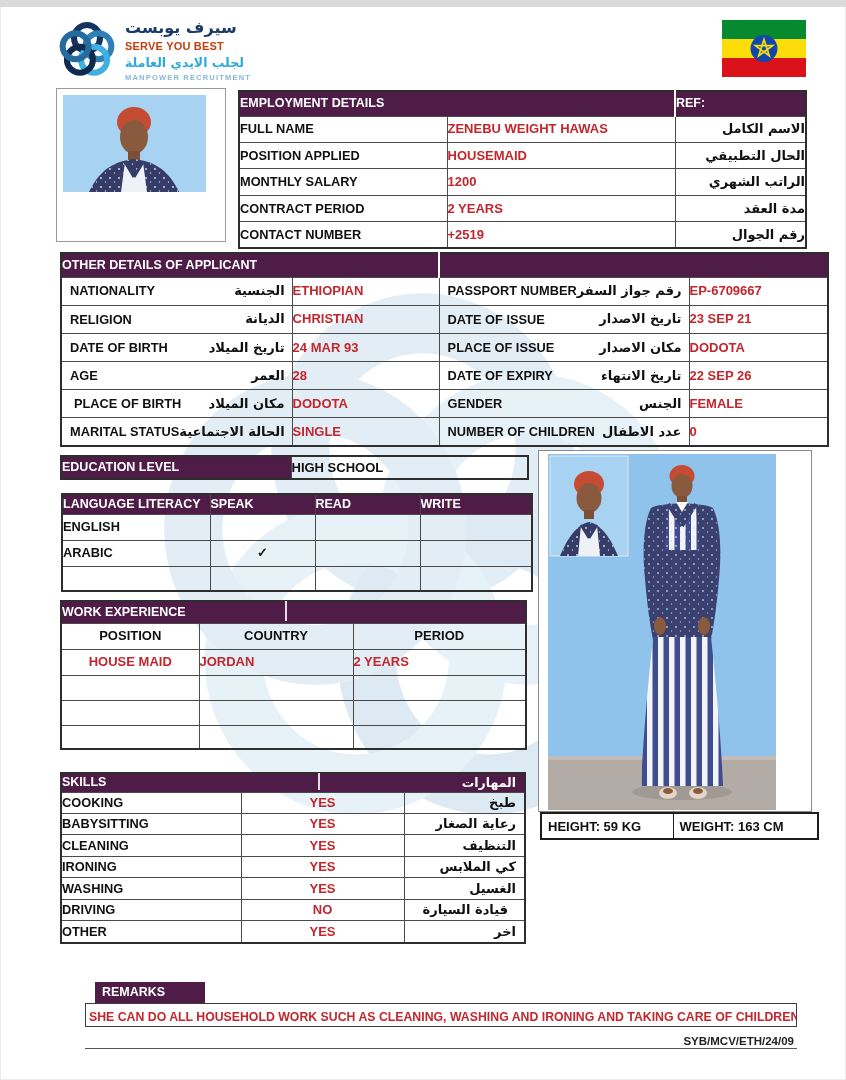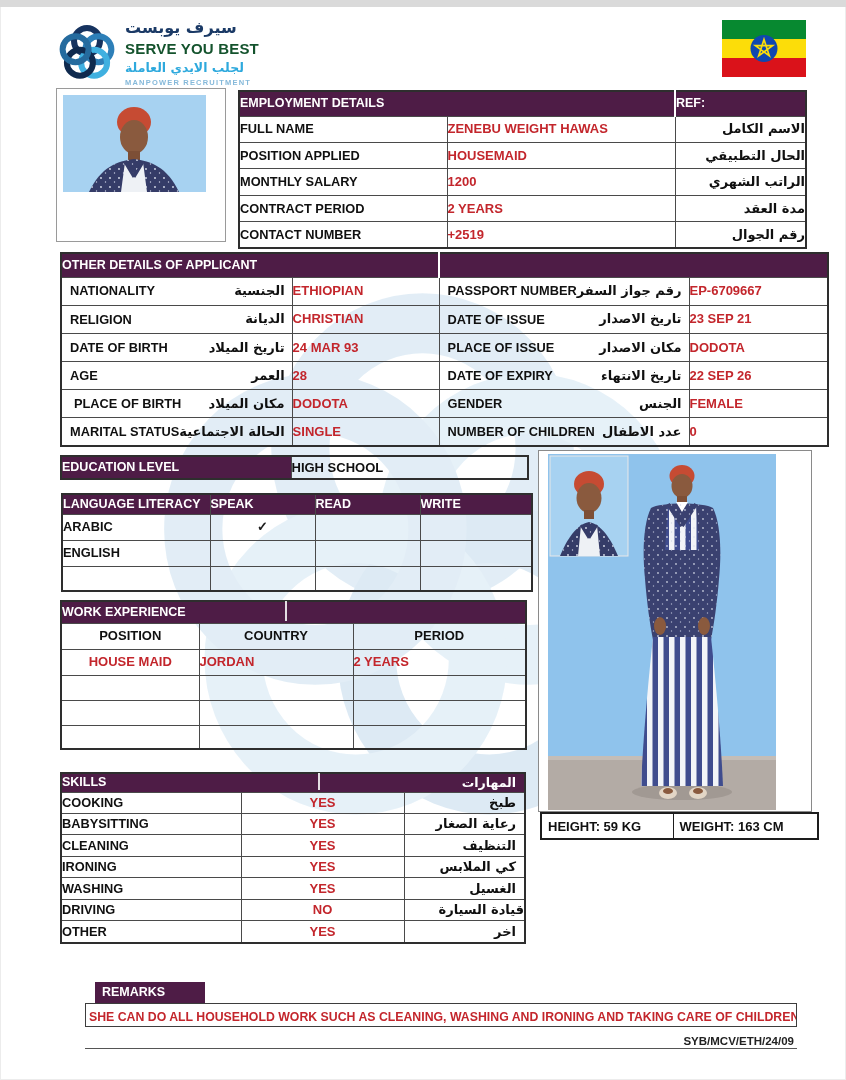--- a/index.html
+++ b/index.html
@@ -40,21 +40,21 @@
   .ph-split { border-left:2px solid #fff !important; }
   .wline    { width:1.5px; background:rgba(255,255,255,.85); }
   .edu-val  { font-weight:bold; font-size:13px; color:#101010; padding-left:12px; white-space:pre; }
   .skills-head { display:flex; justify-content:space-between; align-items:center; padding-right:8px; }
   .skills-head .arb { color:#fff; font-size:12.5px; }
 
   
   .logo { left:58px; top:18px; display:flex; gap:9px; align-items:center; }
   .logo-text { display:flex; flex-direction:column; align-items:flex-start; gap:3px; }
   .logo-ar  { font-family:"DejaVu Sans", sans-serif; font-size:16px; color:#1b3a66; font-weight:bold; }
-  .logo-en  { font-size:15px; font-weight:bold; color:#14532d; letter-spacing:.2px; }
+  .logo-en  { font-size:11px; font-weight:bold; color:#c2410c; letter-spacing:.2px; }
   .logo-ar2 { font-family:"DejaVu Sans", sans-serif; font-size:12.5px; color:#2ea9dd; font-weight:bold; }
   .logo-sub { font-size:7.5px; color:#85b9da; font-weight:bold; letter-spacing:1.2px; }
 
   
   .passport { left:56px; top:88px; width:168px; height:152px; border:1px solid #9a9a9a; background:#fff; }
   .passport svg { position:absolute; left:6px; top:6px; }
   .fullbody { left:538px; top:450px; width:272px; height:360px; border:1px solid #8a8a8a; background:#fff; }
   .fullbody svg { position:absolute; left:9px; top:3px; }
   .flag { left:722px; top:20px; }
 
@@ -300,28 +300,28 @@
         <col style="width:112px">
       </colgroup>
     <tbody>
         <tr style="height:20px">
       <td class="ph">LANGUAGE LITERACY</td>
       <td class="ph">SPEAK</td>
       <td class="ph">READ</td>
       <td class="ph">WRITE</td>
     </tr>
     <tr style="height:26px">
+      <td class="lbl">ENGLISH</td>
+      <td class="mark"></td>
+      <td class="mark"></td>
+      <td class="mark"></td>
+    </tr>
+    <tr style="height:26px">
       <td class="lbl">ARABIC</td>
       <td class="mark">✓</td>
-      <td class="mark"></td>
-      <td class="mark"></td>
-    </tr>
-    <tr style="height:26px">
-      <td class="lbl">ENGLISH</td>
-      <td class="mark"></td>
       <td class="mark"></td>
       <td class="mark"></td>
     </tr>
     <tr style="height:25px">
       <td class="lbl"></td>
       <td class="mark"></td>
       <td class="mark"></td>
       <td class="mark"></td>
     </tr>
   </tbody>
@@ -402,21 +402,21 @@
       <td class="ar-cell" style="padding-right:8px" dir="rtl">كي الملابس</td>
     </tr>
     <tr style="height:21.6px">
       <td class="lbl">WASHING</td>
       <td class="val center">YES</td>
       <td class="ar-cell" style="padding-right:8px" dir="rtl">الغسيل</td>
     </tr>
     <tr style="height:21.6px">
       <td class="lbl">DRIVING</td>
       <td class="val center">NO</td>
-      <td class="ar-cell" style="padding-right:0" dir="rtl">قيادة السيارة</td>
+      <td class="ar-cell" style="padding-right:16px" dir="rtl">قيادة السيارة</td>
     </tr>
     <tr style="height:21.6px">
       <td class="lbl">OTHER</td>
       <td class="val center">YES</td>
       <td class="ar-cell" style="padding-right:8px" dir="rtl">اخر</td>
     </tr>
   </tbody>
     </table>
   <div class="abs wline" style="left:318px; top:773px; height:17px;"></div>
 

